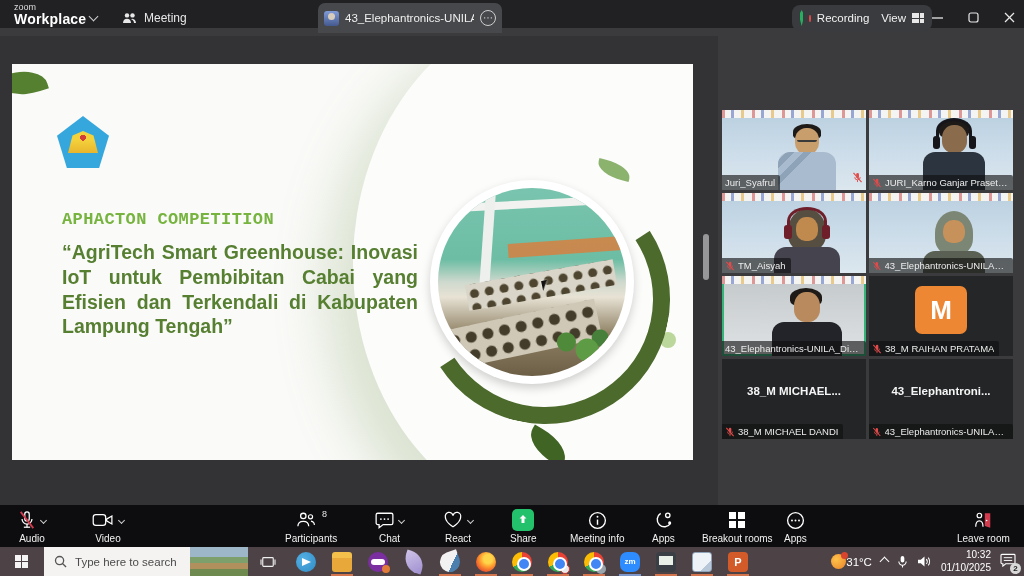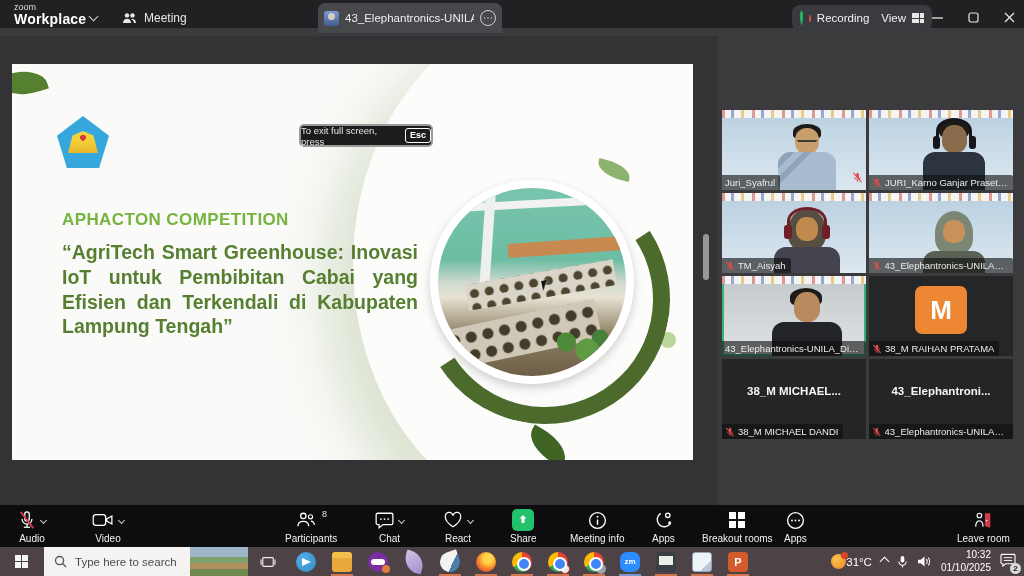--- a/index.html
+++ b/index.html
@@ -40,21 +40,21 @@
       radial-gradient(closest-side at 100% 100%, rgba(170,200,140,.35), transparent 90%) 100% 100%/300px 200px no-repeat,
       #fafaf8; }
   .swoosh { position:absolute; right:-90px; top:-60px; width:430px; height:520px; border-radius:50%; background:#fcfcfb; box-shadow:-28px 26px 50px rgba(140,170,110,.28); }
   .leaf { position:absolute; background:#4f7a2d; border-radius:0 80% 0 80%; }
   .leaf.l1 { left:-12px; top:6px; width:46px; height:26px; transform:rotate(-18deg); background:#55802f; }
   .leaf.l2 { left:585px; top:98px; width:34px; height:16px; transform:rotate(14deg); background:#6fa04a; opacity:.8; }
   .leaf.l3 { left:514px; top:370px; width:44px; height:24px; transform:rotate(30deg); background:#3f6423; }
   .dot-green { position:absolute; left:648px; top:268px; width:16px; height:16px; border-radius:50%; background:#bcd79b; }
   .unila-logo { position:absolute; left:45px; top:52px; width:52px; height:52px; background:#35a7dd; clip-path:polygon(50% 0,100% 38%,81% 100%,19% 100%,0 38%); display:flex; align-items:center; justify-content:center; }
   .unila-inner { width:30px; height:22px; background:radial-gradient(circle at 50% 30%, #d43c3c 0 3px, transparent 3px), linear-gradient(180deg,#f4d23c 40%, #e9b52c 100%); clip-path:polygon(0 100%,15% 20%,50% 0,85% 20%,100% 100%); }
-  .slide-heading { position:absolute; left:50px; top:146px; font-size:17px; font-weight:bold; letter-spacing:.4px; }
+  .slide-heading { position:absolute; left:50px; top:146px; font-size:17px; font-weight:bold; letter-spacing:.4px;font-family:Liberation Mono, monospace; }
   .slide-body { position:absolute; left:50px; top:176px; width:356px; font-size:19.5px; font-weight:bold; line-height:1.27; text-align:justify; }
   .arc { position:absolute; left:408px; top:110px; width:250px; height:250px; border-radius:50%; border:17px solid transparent; border-bottom-color:#4d6a2d; border-right-color:#4d6a2d; transform:rotate(12deg); }
   .photo-ring { position:absolute; left:418px; top:116px; width:204px; height:204px; border-radius:50%; background:#fff; box-shadow:0 4px 10px rgba(0,0,0,.18); }
   .photo { position:absolute; left:8px; top:8px; width:188px; height:188px; border-radius:50%; overflow:hidden; background:linear-gradient(180deg,#79c4ae 0%,#6cbda4 38%,#cfd9ce 50%,#e7e2d4 58%,#8d7f62 78%,#6d5f46 100%); }
   .ph-beam-v { position:absolute; left:44px; top:0; width:10px; height:120px; background:#eef0ee; transform:rotate(4deg); }
   .ph-beam-h { position:absolute; left:0; top:12px; width:188px; height:8px; background:#f2f3f1; transform:rotate(-3deg); }
   .ph-orange { position:absolute; left:70px; top:52px; width:118px; height:14px; background:#d7803f; transform:rotate(-4deg); opacity:.85; }
   .ph-shelf1 { position:absolute; left:28px; top:84px; width:150px; height:26px; background:#d9d5c8; transform:rotate(-10deg);
     background-image:radial-gradient(circle at 8px 10px,#4d452f 4px, transparent 5px); background-size:15px 14px; }
   .ph-shelf2 { position:absolute; left:-8px; top:128px; width:170px; height:40px; background:#cfc8b6; transform:rotate(-12deg);
@@ -214,24 +214,20 @@
           <div class="ph-beam-h"></div>
           <div class="ph-beam-v"></div>
           <div class="ph-orange"></div>
           <div class="ph-shelf1"></div>
           <div class="ph-shelf2"></div>
           <div class="ph-plant"></div>
           <div class="cursor"></div>
         </div>
       </div>
 
-      <div class="esc-tip">
-        <span>To exit full screen, press</span>
-        <span class="esc-key">Esc</span>
-      </div>
     </div>
   </div>
 
   <div class="divider-handle"></div>
 
   <div class="panel">
 
     <div class="tile" style="left:0;top:36px;">
       <div class="banner"></div>
       <div class="person">

